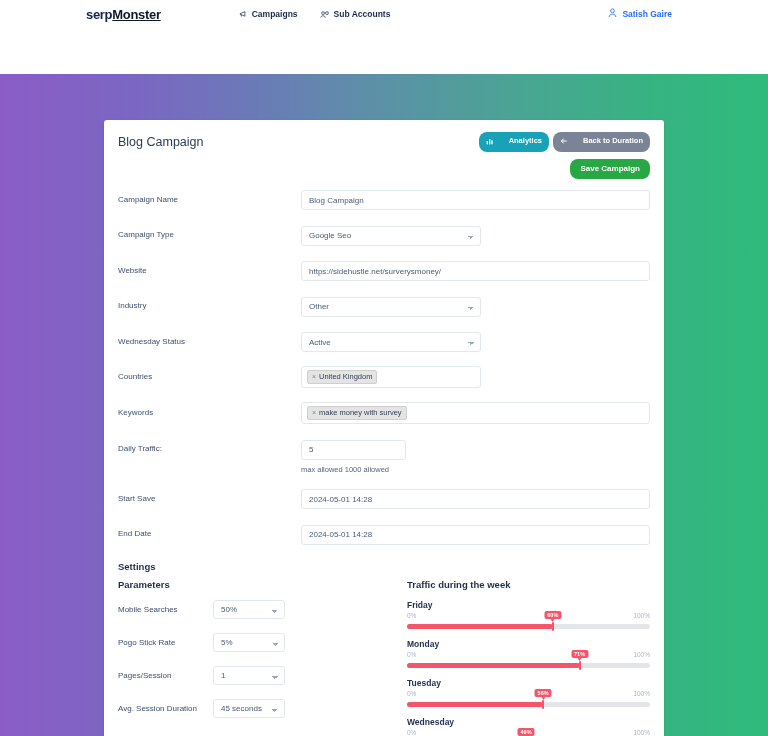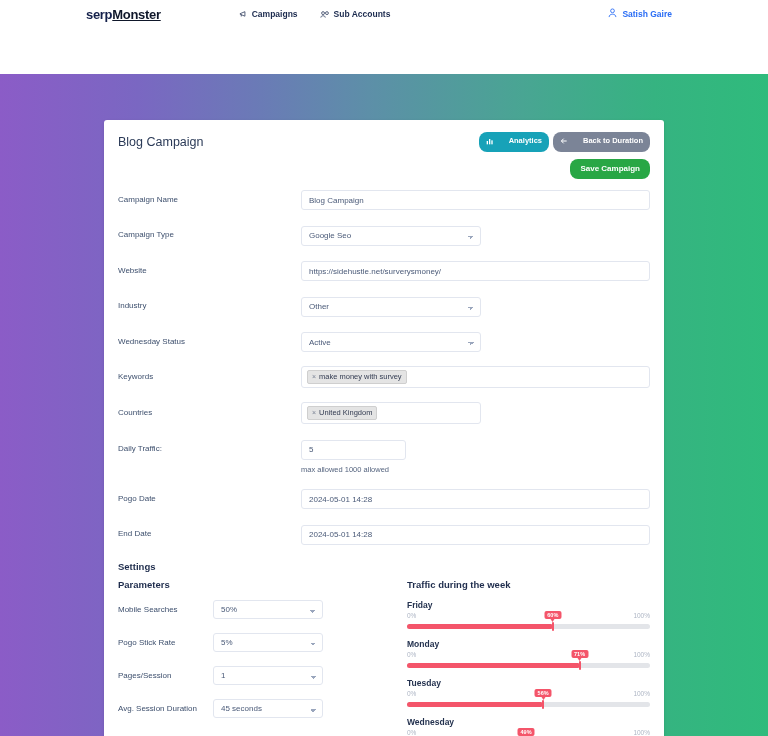--- a/index.html
+++ b/index.html
@@ -132,21 +132,21 @@
   
   .settings-head { padding:2px 14px 0 14px; }
   .settings-title { font-size:9.5px; font-weight:bold; color:#1f2d4d; margin-bottom:3px; }
   .cols { display:flex; padding:0 14px; }
   .col-left { width:283px; flex:0 0 283px; padding-top:4px; }
   .col-right { flex:1; padding-left:6px; padding-top:4px; }
   .col-head { font-size:9.5px; font-weight:bold; color:#1f2d4d; margin-bottom:10px; }
 
   .prow { display:flex; align-items:center; margin-bottom:14px; }
   .plabel { width:95px; flex:0 0 95px; font-size:8px; color:#3d4f6d; }
-  .psel { width:110px; height:19px; }
+  .psel { width:72px; height:19px; }
 
   
   .slider-block { margin-bottom:10px; }
   .day-name { font-size:8.5px; font-weight:bold; color:#24324f; margin-bottom:2px; }
   .scale { display:flex; justify-content:space-between; font-size:6.5px; color:#adb5c4; margin-bottom:3px; position:relative; height:9px; }
   .scale .pip {
     position:absolute; top:-1px; transform:translateX(-50%);
     background:#f4556a; color:#fff; font-size:5.5px; font-weight:bold;
     border-radius:2px; padding:1px 3px; line-height:1.2; white-space:nowrap;
   }
@@ -285,53 +285,53 @@
       <div class="frow">
         <div class="flabel">Wednesday Status</div>
         <div class="fctrl">
           <select class="sel">
             <option>Active</option>
           </select>
         </div>
       </div>
 
       <div class="frow">
+        <div class="flabel">Countries</div>
+        <div class="fctrl">
+          <div class="tagbox narrow">
+            <span class="tag">
+              <span class="x">×</span>
+              <span>United Kingdom</span>
+            </span>
+          </div>
+        </div>
+      </div>
+
+      <div class="frow">
         <div class="flabel">Keywords</div>
         <div class="fctrl">
           <div class="tagbox">
             <span class="tag">
               <span class="x">×</span>
               <span>make money with survey</span>
             </span>
           </div>
         </div>
       </div>
 
       <div class="frow">
-        <div class="flabel">Countries</div>
-        <div class="fctrl">
-          <div class="tagbox narrow">
-            <span class="tag">
-              <span class="x">×</span>
-              <span>United Kingdom</span>
-            </span>
-          </div>
-        </div>
-      </div>
-
-      <div class="frow">
         <div class="flabel">Daily Traffic:</div>
         <div class="fctrl">
           <input class="inp num" value="5" style="">
           <div class="helper">max allowed 1000 allowed</div>
         </div>
       </div>
 
       <div class="frow">
-        <div class="flabel">Pogo Date</div>
+        <div class="flabel">Start Save</div>
         <div class="fctrl">
           <input class="inp" value="2024-05-01 14:28" style="">
         </div>
       </div>
 
       <div class="frow">
         <div class="flabel">End Date</div>
         <div class="fctrl">
           <input class="inp" value="2024-05-01 14:28" style="">
         </div>

